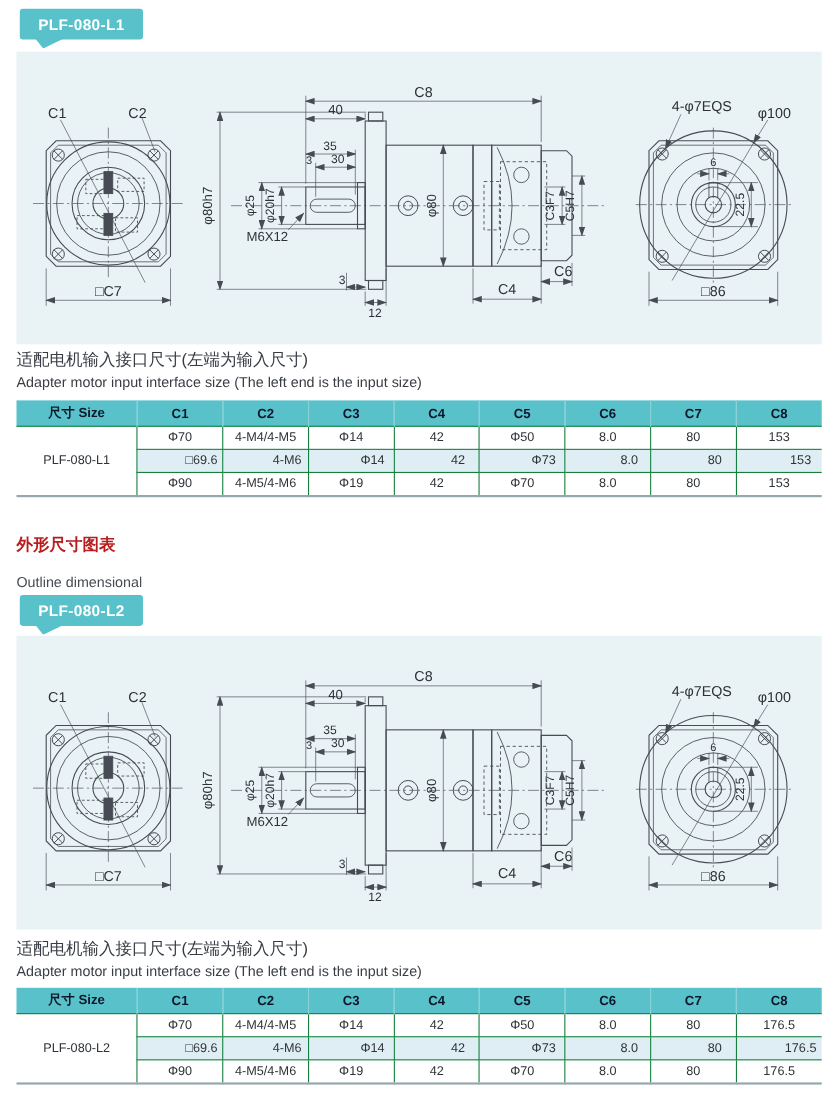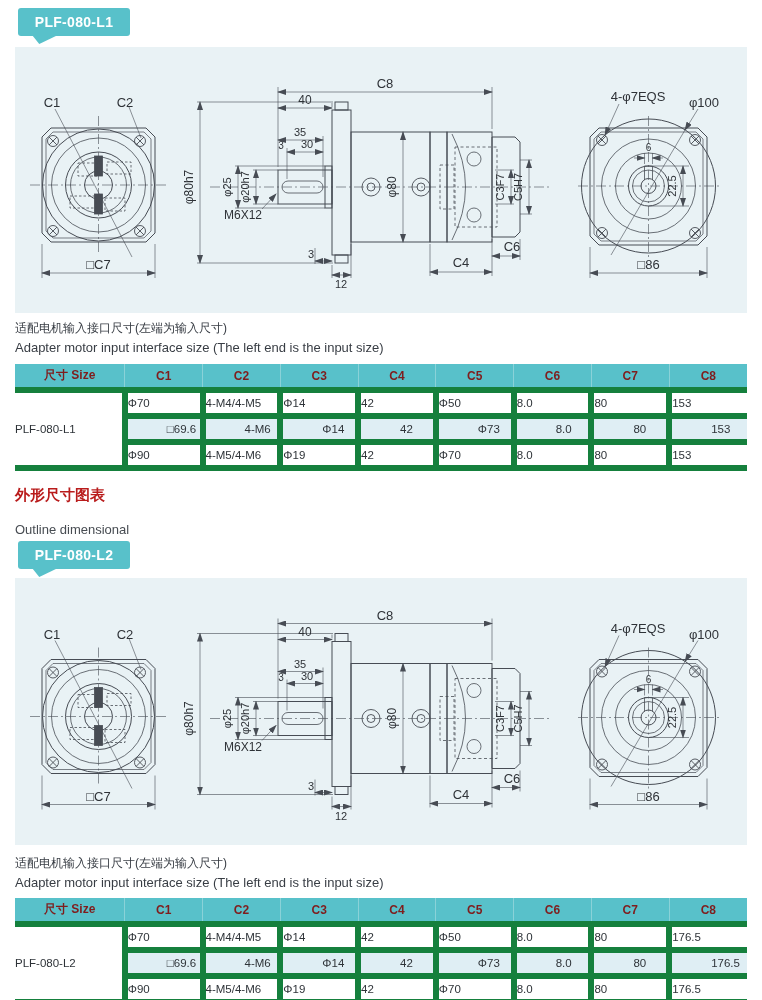--- a/index.html
+++ b/index.html
@@ -17,40 +17,40 @@
     background:#58c1ca;clip-path:polygon(0 0,100% 0,28% 100%);
   }
   .badge.b1{top:8px;}
   .badge.b2{top:541px;}
   .panel{
     position:absolute;left:15px;width:732px;background:#e9f2f5;
   }
   .panel.p1{top:47px;height:266px;}
   .panel.p2{top:578px;height:267px;}
   .caption{position:absolute;left:15px;line-height:20px;}
-  .caption .zh{font-size:12px;color:#383d44;}
+  .caption .zh{font-size:15px;color:#383d44;}
   .caption .en{font-size:13px;color:#383d44;text-align:center;}
   .cap1{top:318px;}
   .cap2{top:853px;}
   .section-head{position:absolute;left:15px;top:486px;}
   .section-head .zh{font-size:15px;font-weight:bold;color:#b91c1c;}
   .section-head .en{font-size:13px;color:#474c52;margin-top:17px;}
   table.spec{
     position:absolute;left:15px;width:732px;border-collapse:collapse;table-layout:fixed;
     font-size:11.5px;color:#2e3338;border-bottom:2px solid #96a7ad;
   }
   table.t1{top:364px;}
   table.t2{top:898px;}
   table.spec th{
-    background:#58c1ca;color:#7f1d1d;font-weight:bold;font-size:12px;height:23px;
+    background:#58c1ca;color:#0f172a;font-weight:bold;font-size:12px;height:23px;
     border-right:1px solid #8ad2d8;padding:0;
   }
   table.spec th:last-child{border-right:none;}
   table.spec td{
-    text-align:left;height:20px;border:6px solid #15803d;padding:0;background:#ffffff;
+    text-align:center;height:20px;border:1px solid #15803d;padding:0;background:#ffffff;
   }
   table.spec tr.alt td{background:#dfeef4;padding-left:39px;}
   table.spec td.model{border-left:none;background:#ffffff;font-size:11.5px;}
   table.spec tr td:last-child{border-right:none;}
   svg.draw{display:block;width:732px;height:100%;}
   svg.draw text{fill:#2e3237;}
 </style>
 </head>
 <body>
 <div class="page">

